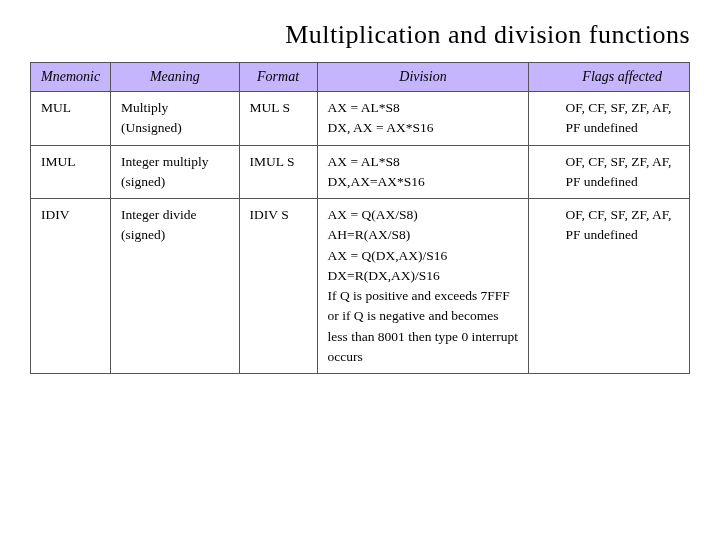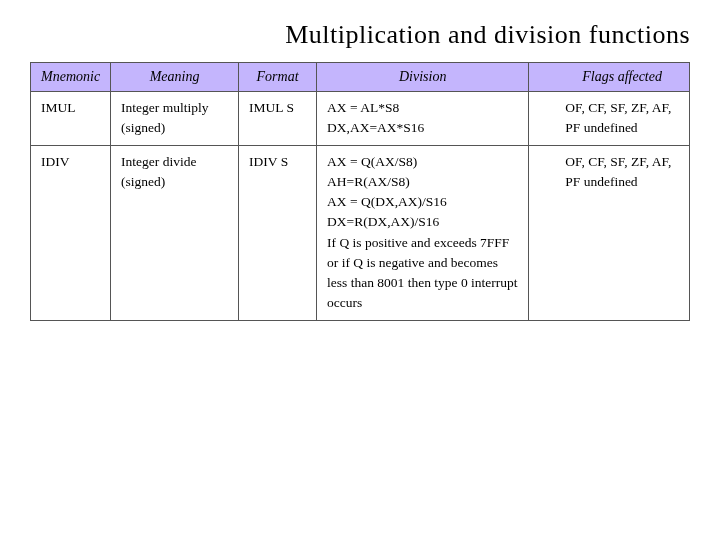--- a/index.html
+++ b/index.html
@@ -59,20 +59,27 @@
   <thead>
     <tr>
       <th class="col-mnemonic">Mnemonic</th>
       <th class="col-meaning">Meaning</th>
       <th class="col-format">Format</th>
       <th class="col-operation">Division</th>
       <th class="col-flags">Flags affected</th>
     </tr>
   </thead>
   <tbody id="table-body">
+  <tr>
+        <td class="col-mnemonic">MUL</td>
+        <td class="col-meaning">Multiply (Unsigned)</td>
+        <td class="col-format">MUL S</td>
+        <td class="col-operation">AX = AL*S8<br>DX, AX = AX*S16</td>
+        <td class="col-flags">OF, CF, SF, ZF, AF, PF undefined</td>
+      </tr>
       <tr>
         <td class="col-mnemonic">IMUL</td>
         <td class="col-meaning">Integer multiply (signed)</td>
         <td class="col-format">IMUL S</td>
         <td class="col-operation">AX = AL*S8<br>DX,AX=AX*S16</td>
         <td class="col-flags">OF, CF, SF, ZF, AF, PF undefined</td>
       </tr>
       <tr>
         <td class="col-mnemonic">IDIV</td>
         <td class="col-meaning">Integer divide (signed)</td>

